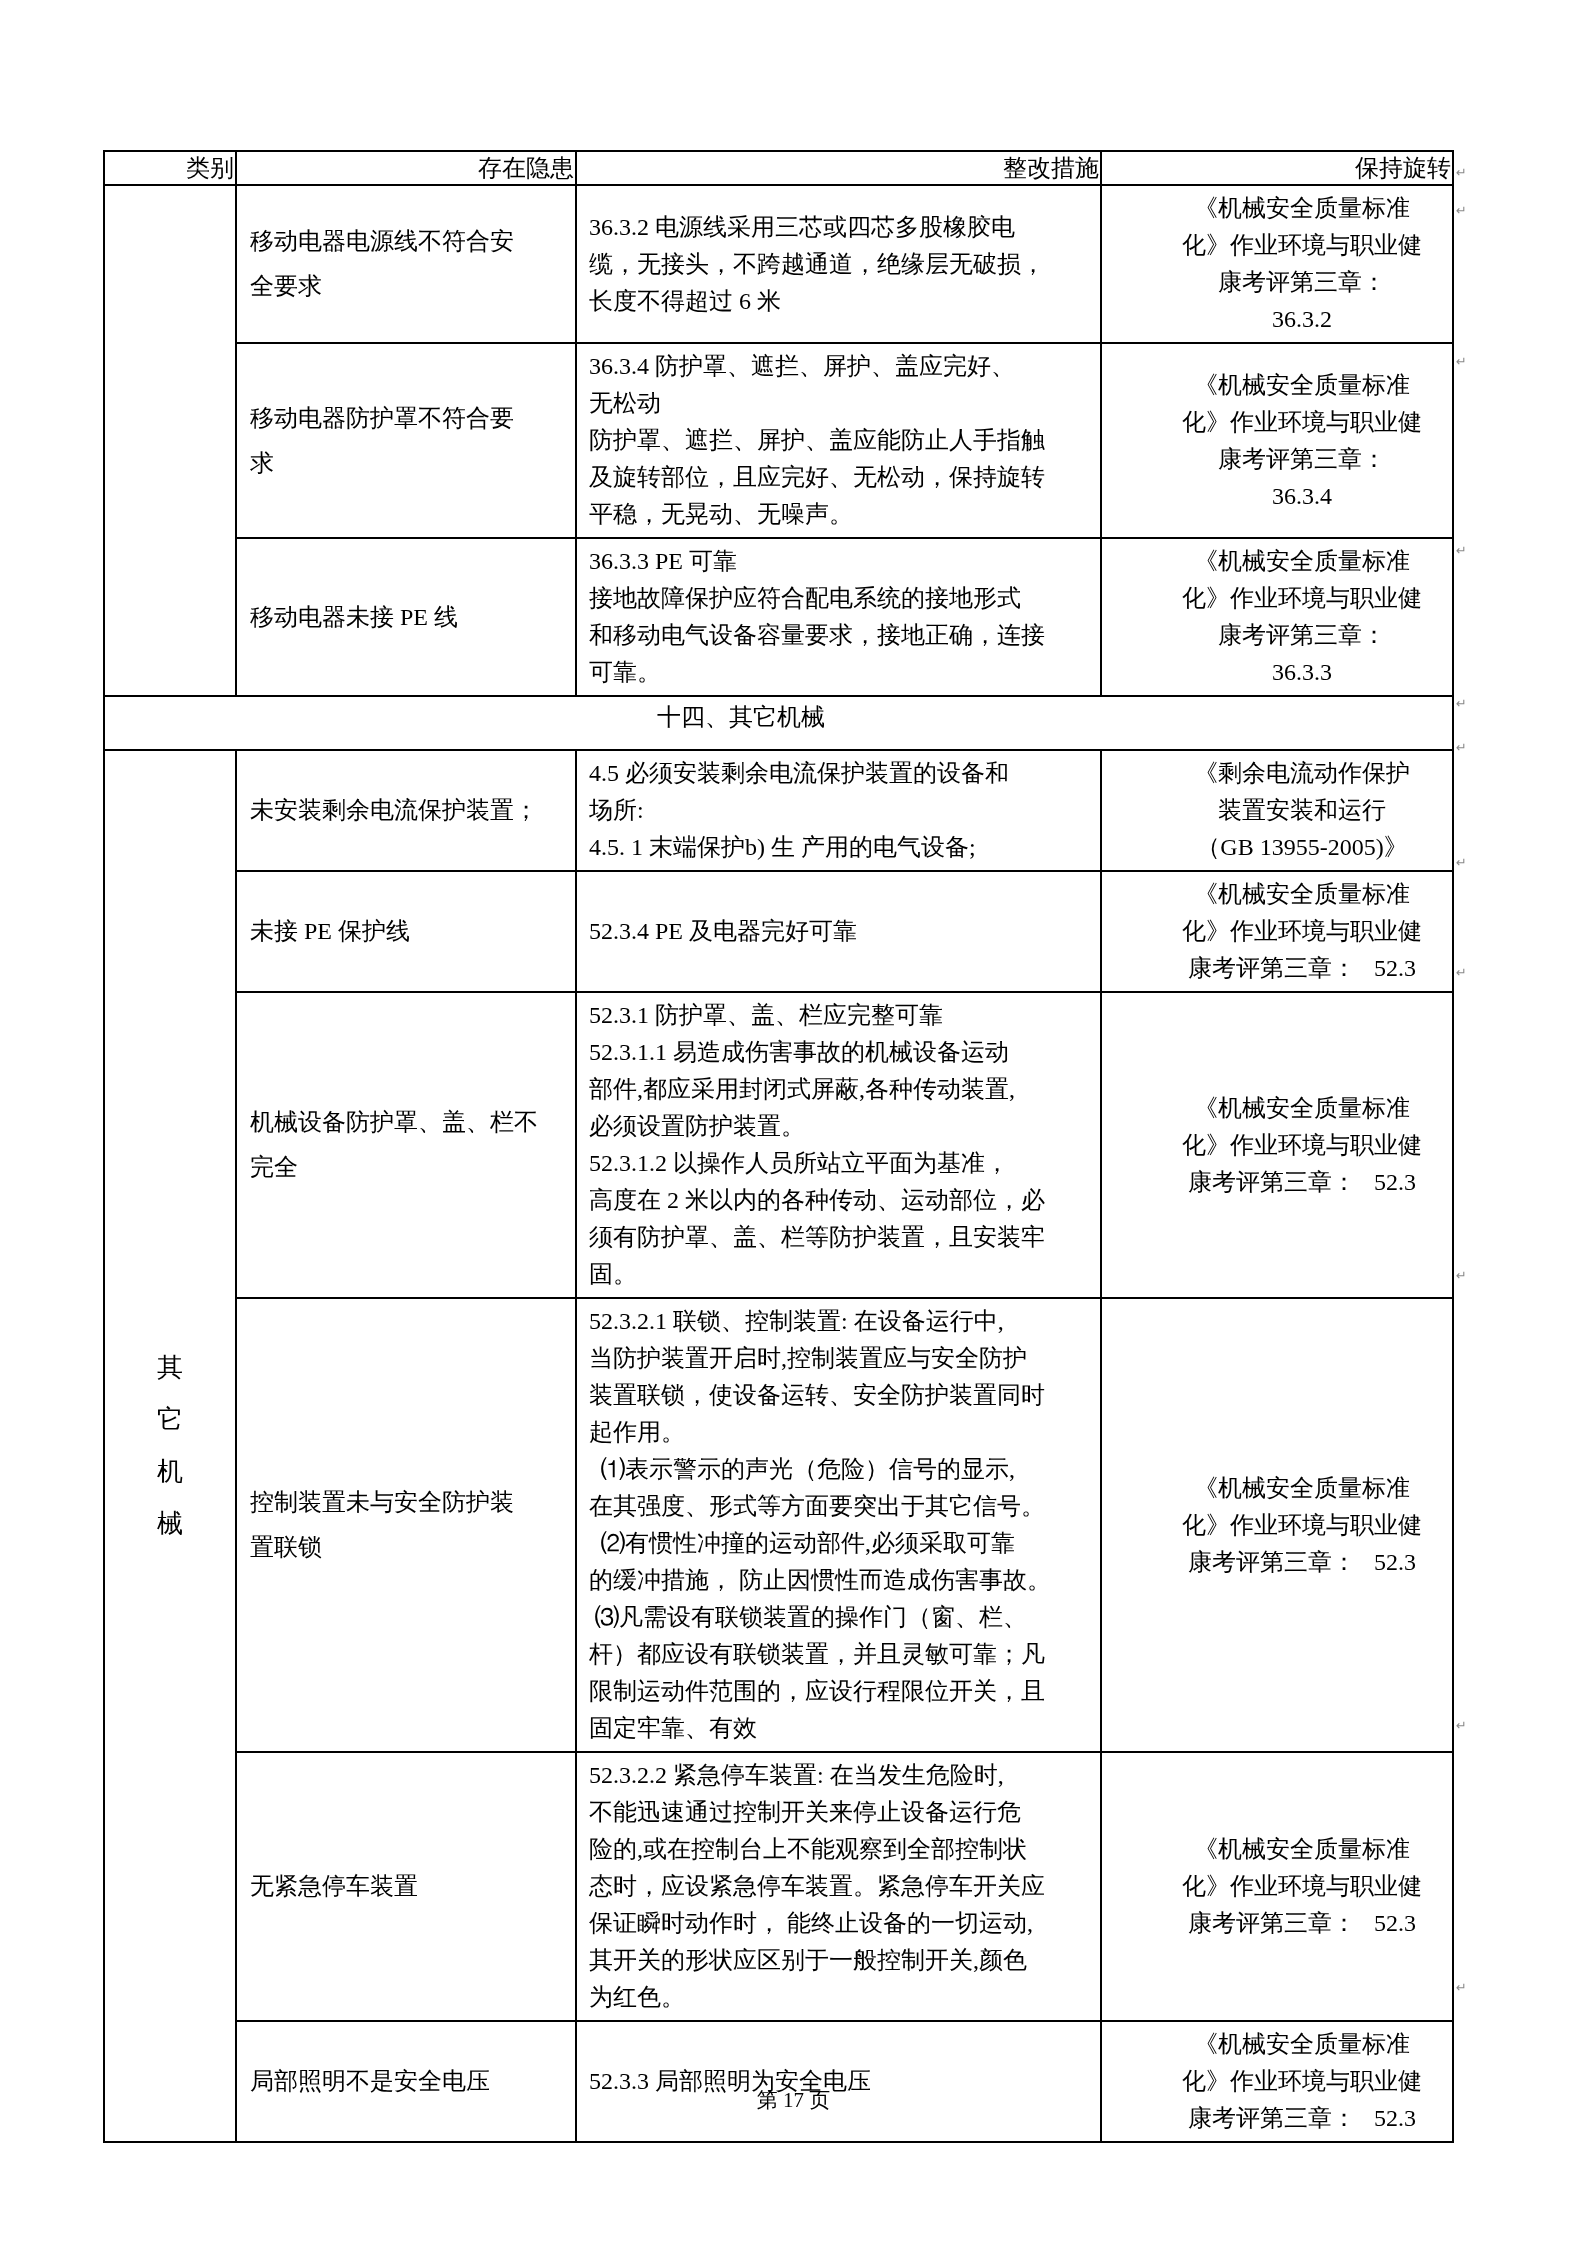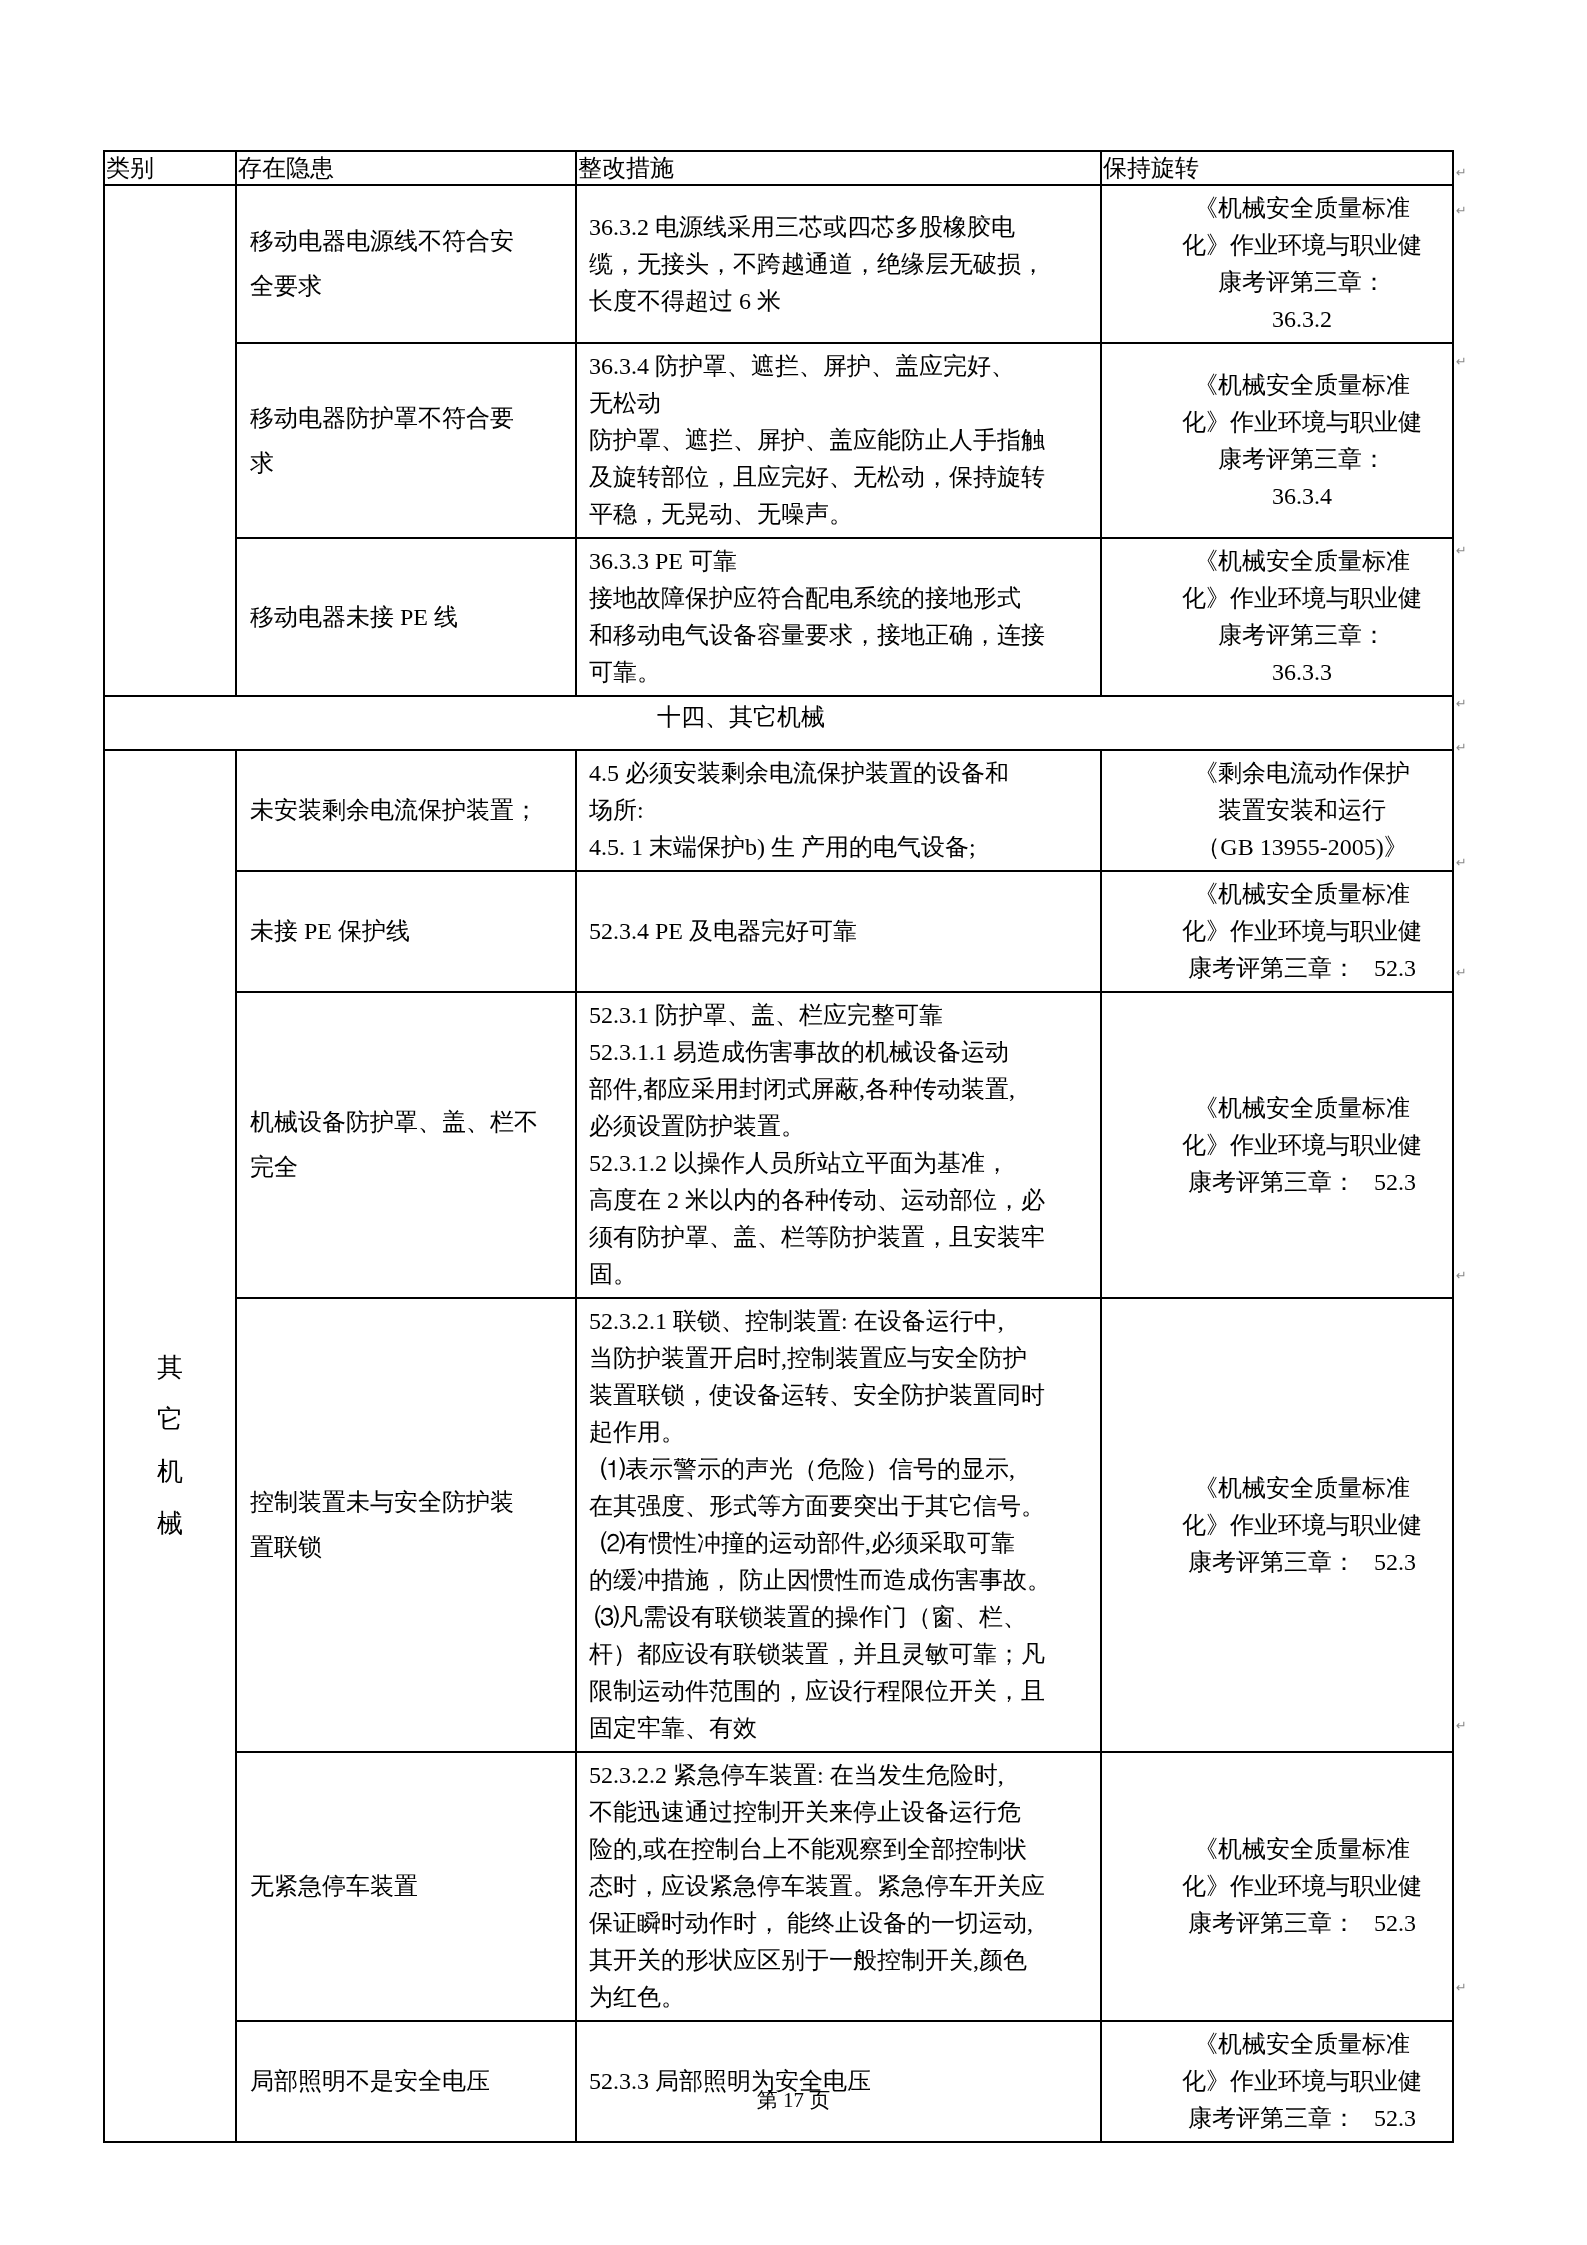--- a/index.html
+++ b/index.html
@@ -19,21 +19,21 @@
   }
   table.doc td{
     border:2px solid #000;
     vertical-align:middle;
     font-size:24px;
     white-space:pre-wrap;
     word-break:break-all;
     box-sizing:border-box;
   }
   td.th{
-    text-align:left;
+    text-align:right;
     height:24px;
     line-height:30px;
     white-space:nowrap;
     overflow:hidden;
   }
   td.c-haz{padding:4px 17px 4px 13px;line-height:45px;}
   td.c-mea{padding:4px 8px 4px 12px;line-height:37px;}
   td.c-std{padding:4px 6px 4px 56px;line-height:37px;text-align:center;}
   td.c-cat{padding:0;text-align:center;}
   .vtext{

